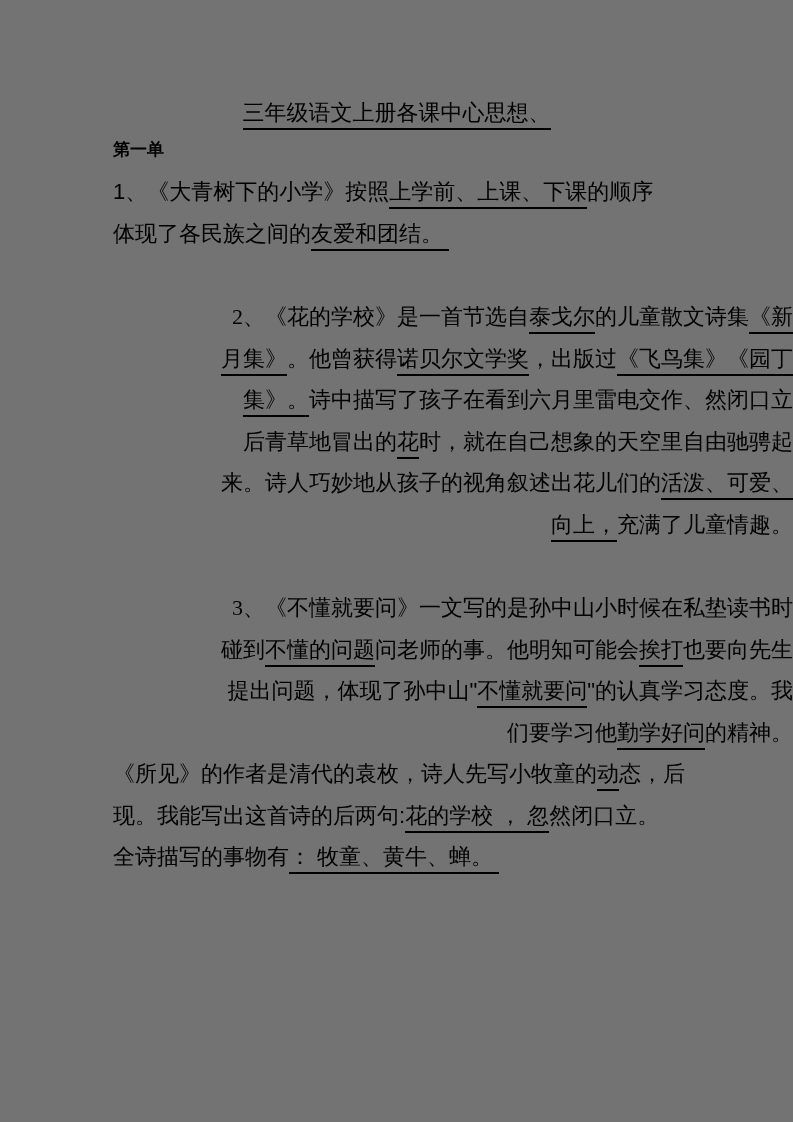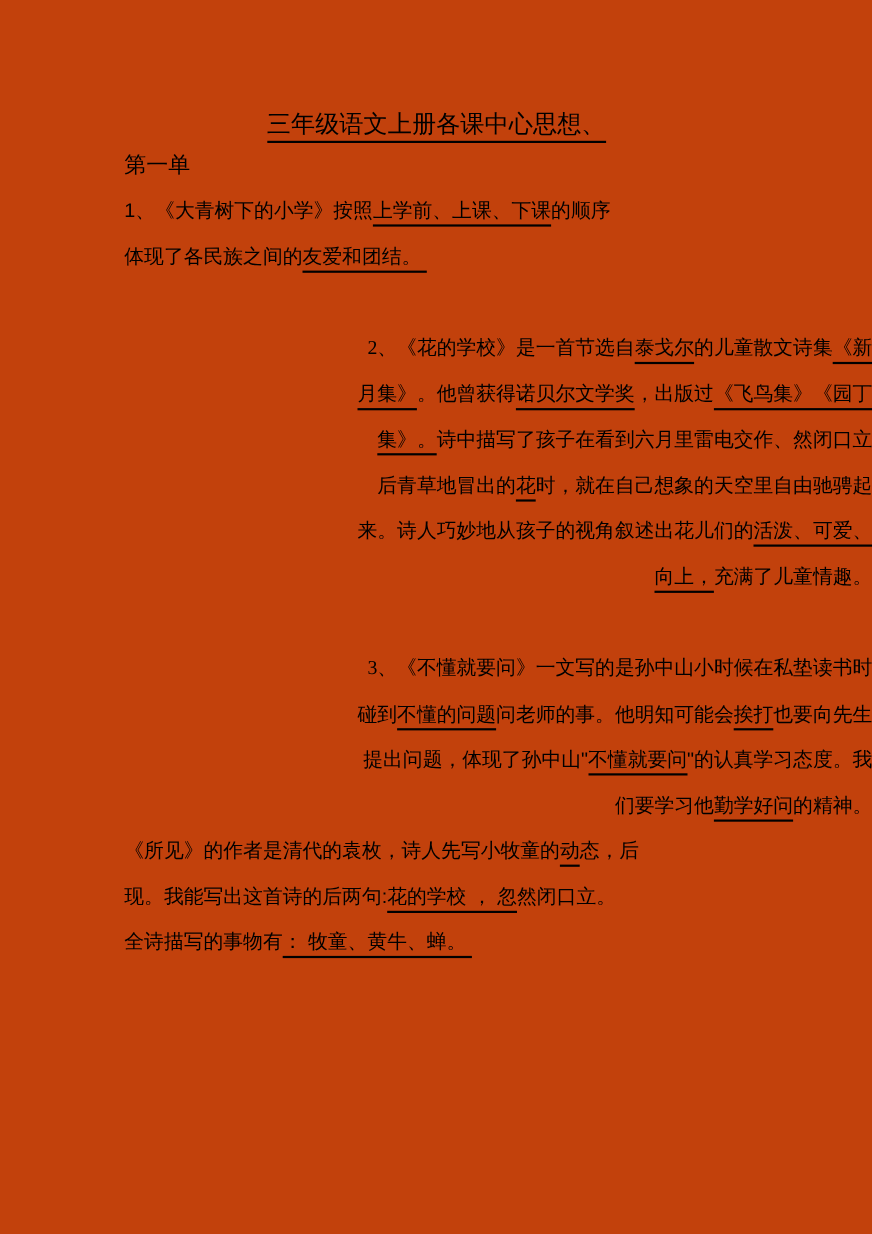--- a/index.html
+++ b/index.html
@@ -1,21 +1,21 @@
 <!DOCTYPE html>
 <html><head>
 <meta charset="utf-8">
 <style>
   html, body { margin: 0; padding: 0; background: #e9e9e9; }
   .page {
     position: relative;
     width: 793px;
     height: 1122px;
     margin: 0 auto;
-    background: #c2410c;
+    background: #737373;
     color: #000000;
     box-sizing: border-box;
     padding: 84px 0 0 113px;
     overflow: hidden;
     font-family: "Liberation Sans", "DejaVu Sans", sans-serif;
   }
   .doc-title {
     width: 567px;
     text-align: center;
     font-size: 22px;
@@ -23,29 +23,30 @@
   }
   .title-line {
     line-height: 57px;
     white-space: pre;
   }
   .u {
     border-bottom: 2px solid #000000;
     padding-bottom: 3px;
   }
   .heading {
-    font-size: 20px;
+    font-size: 17px;
     line-height: 42px;
     margin-top: -12px;
     white-space: pre;
+    font-weight: bold;
   }
   .para { margin: 0; }
   .para.gap { margin-top: 42px; text-align: right; }
   .line {
-    font-size: 18px;
+    font-size: 22px;
     line-height: 41.5px;
     white-space: pre;
   }
   .k {
     font-family: "Liberation Serif", "DejaVu Serif", serif;
     font-weight: 400;
   }
 </style>
 </head>
 <body>

